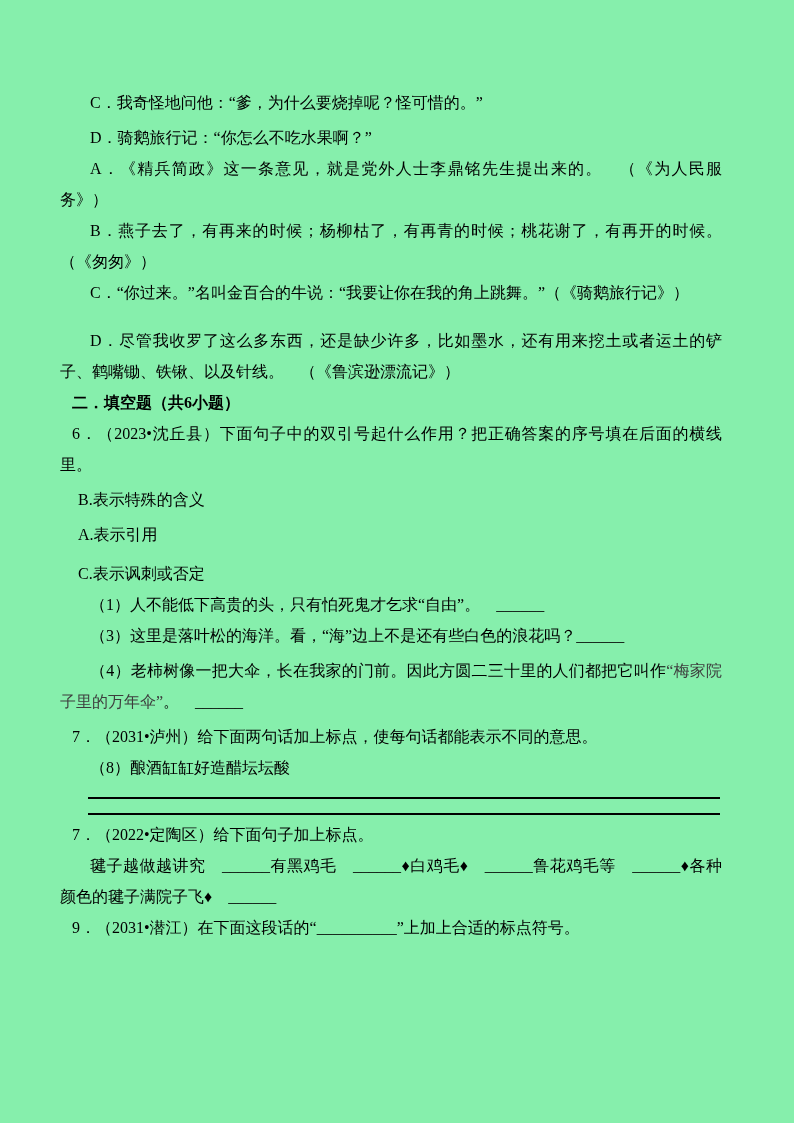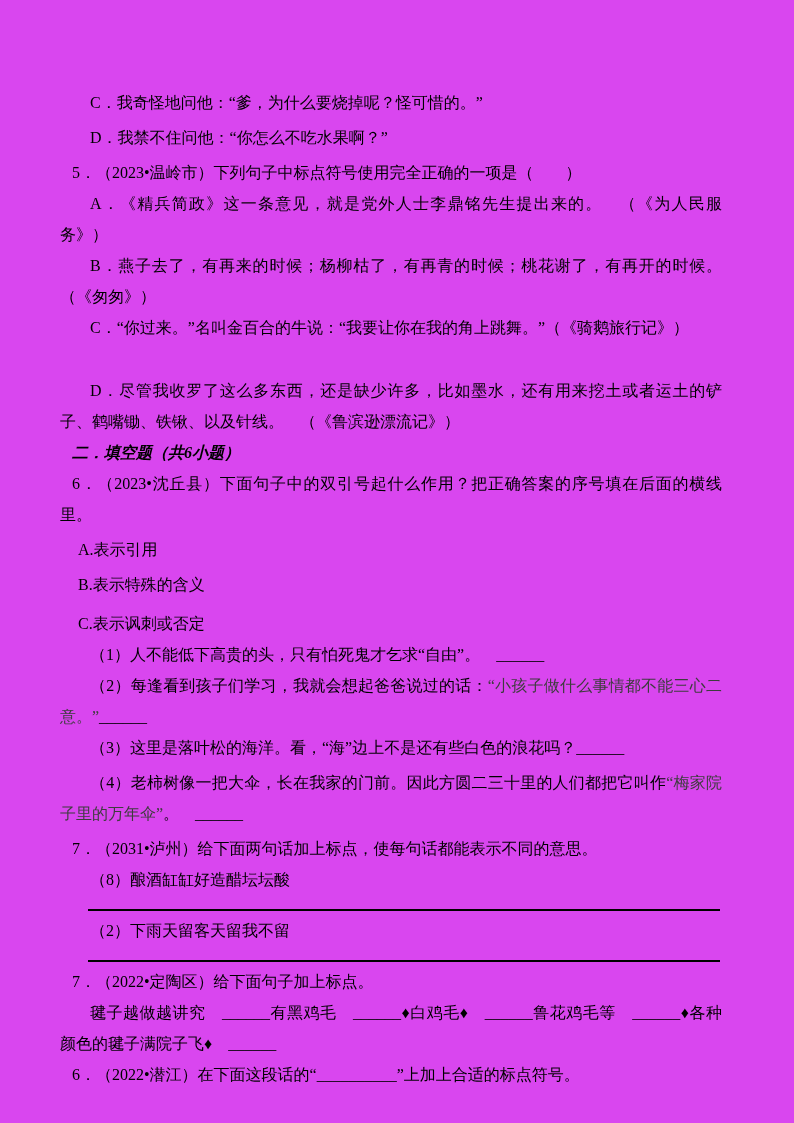--- a/index.html
+++ b/index.html
@@ -13,71 +13,68 @@
     font-family: "Liberation Serif", "DejaVu Serif", serif;
     font-size: 16px;
     color: #000000;
     overflow: hidden;
   }
   .page {
     box-sizing: border-box;
     width: 794px;
     height: 1123px;
     padding: 87px 72px 40px 60px;
-    background: #d946ef;
+    background: #86efac;
   }
   p {
     margin: 0;
     line-height: 31px;
     text-align: justify;
   }
   .opt     { text-indent: 30px; }   
   .q       { text-indent: 12px; }   
   .choice  { text-indent: 18px; margin-top: 8px; }   
   .sub     { text-indent: 30px; }   
-  .heading { text-indent: 12px; font-weight: bold; font-style: italic; }
-  .gap-lg  { margin-top: 32px; }
+  .heading { text-indent: 12px; font-weight: bold; }
+  .gap-lg  { margin-top: 17px; }
   .gap-sm  { margin-top: 4px; }
   .light   { color: #3d3d3d; }
   .answer-line {
     border-bottom: 2px solid #000000;
     height: 0;
     margin: 14px 2px 4px 28px;
   }
   .answer-line + .sub { margin-top: 4px; }
 </style>
 </head>
 <body>
 
 <div class="page">
 
   <p class="opt">C．我奇怪地问他：“爹，为什么要烧掉呢？怪可惜的。”</p>
-  <p class="opt gap-sm">D．我禁不住问他：“你怎么不吃水果啊？”</p>
+  <p class="opt gap-sm">D．骑鹅旅行记：“你怎么不吃水果啊？”</p>
 
-  <p class="q gap-sm">5．（2023•温岭市）下列句子中标点符号使用完全正确的一项是（　　）</p>
   <p class="opt">A．《精兵简政》这一条意见，就是党外人士李鼎铭先生提出来的。　（《为人民服务》）</p>
   <p class="opt">B．燕子去了，有再来的时候；杨柳枯了，有再青的时候；桃花谢了，有再开的时候。　（《匆匆》）</p>
   <p class="opt">C．“你过来。”名叫金百合的牛说：“我要让你在我的角上跳舞。”（《骑鹅旅行记》）</p>
   <p class="opt gap-lg">D．尽管我收罗了这么多东西，还是缺少许多，比如墨水，还有用来挖土或者运土的铲子、鹤嘴锄、铁锹、以及针线。　（《鲁滨逊漂流记》）</p>
 
   <p class="heading">二．填空题（共6小题）</p>
 
   <p class="q">6．（2023•沈丘县）下面句子中的双引号起什么作用？把正确答案的序号填在后面的横线里。</p>
+  <p class="choice gap-sm">B.表示特殊的含义</p>
   <p class="choice gap-sm">A.表示引用</p>
-  <p class="choice gap-sm">B.表示特殊的含义</p>
   <p class="choice">C.表示讽刺或否定</p>
   <p class="sub">（1）人不能低下高贵的头，只有怕死鬼才乞求“自由”。　______</p>
-  <p class="sub"><span>（2）每逢看到孩子们学习，我就会想起爸爸说过的话：</span><span class="light">“小孩子做什么事情都不能三心二意。”</span><span>______</span></p>
   <p class="sub">（3）这里是落叶松的海洋。看，“海”边上不是还有些白色的浪花吗？______</p>
   <p class="sub gap-sm"><span>（4）老柿树像一把大伞，长在我家的门前。因此方圆二三十里的人们都把它叫作</span><span class="light">“梅家院子里的万年伞”</span><span>。　______</span></p>
 
   <p class="q gap-sm">7．（2031•泸州）给下面两句话加上标点，使每句话都能表示不同的意思。</p>
   <p class="sub">（8）酿酒缸缸好造醋坛坛酸</p>
   <div class="answer-line"></div>
-  <p class="sub">（2）下雨天留客天留我不留</p>
   <div class="answer-line"></div>
 
   <p class="q gap-sm">7．（2022•定陶区）给下面句子加上标点。</p>
   <p class="sub">毽子越做越讲究　______有黑鸡毛　______♦白鸡毛♦　______鲁花鸡毛等　______♦各种颜色的毽子满院子飞♦　______</p>
 
-  <p class="q">6．（2022•潜江）在下面这段话的“__________”上加上合适的标点符号。</p>
+  <p class="q">9．（2031•潜江）在下面这段话的“__________”上加上合适的标点符号。</p>
 
 </div>
 
 </body></html>

